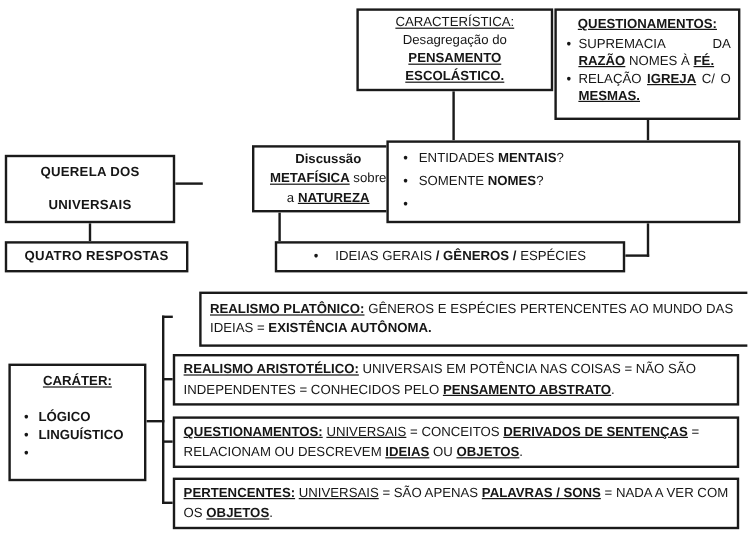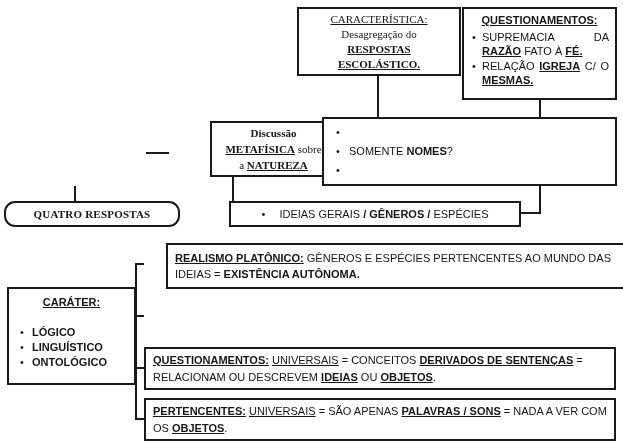--- a/index.html
+++ b/index.html
@@ -3,21 +3,21 @@
 <meta charset="utf-8">
 <style>
   * { margin:0; padding:0; box-sizing:border-box; }
   html,body { background:#ffffff; }
   .canvas {
     position:relative; width:623px; height:444px; background:#ffffff;
     font-family:"Liberation Sans", sans-serif; color:#161616; font-size:11px;
     overflow:hidden;
   }
   .box { position:absolute; border:2px solid #1a1a1a; background:#ffffff; }
-  .center { display:flex; flex-direction:column; align-items:center; justify-content:center; text-align:center;font-family:Liberation Serif, serif; }
+  .center { display:flex; flex-direction:column; align-items:center; justify-content:center; text-align:center; }
   .b { font-weight:700; }
   .u { text-decoration:underline; }
   .hline, .vline { position:absolute; background:#1a1a1a; }
   .hline { height:2px; }
   .vline { width:2px; }
 
   .blist { display:flex; flex-direction:column; }
   .bitem { display:flex; align-items:flex-start; }
   .dot { flex:0 0 auto; }
 
@@ -62,86 +62,92 @@
   <div class="vline" style="left:539px; top:186px; height:28px;"></div>
   <div class="hline" style="left:521px; top:212px; width:20px;"></div>
   <div class="hline" style="left:122px; top:350px; width:15px;"></div>
   <div class="vline" style="left:135px; top:263px; height:157px;"></div>
   <div class="hline" style="left:135px; top:263px; width:9px;"></div>
   <div class="hline" style="left:135px; top:315px; width:9px;"></div>
   <div class="hline" style="left:135px; top:367px; width:9px;"></div>
   <div class="hline" style="left:135px; top:418px; width:9px;"></div>
 
   <div class="box center caracteristica" style="left:297px; top:7px; width:164px; height:69px;">
-    <div><span class="u">CARACTERÍSTICA:</span><br><span>Desagregação do</span><br><span class="b u">RESPOSTAS</span><br><span class="b u">ESCOLÁSTICO.</span></div>
+    <div><span class="u">CARACTERÍSTICA:</span><br><span>Desagregação do</span><br><span class="b u">PENSAMENTO</span><br><span class="b u">ESCOLÁSTICO.</span></div>
   </div>
 
   <div class="box questionamentos" style="left:462px; top:7px; width:155px; height:93px;">
     <div class="title"><span class="b u">QUESTIONAMENTOS:</span></div>
     <div class="blist">
       <div class="bitem">
         <span class="dot">•</span>
-        <span class="btext"><span>SUPREMACIA DA </span><span class="b u">RAZÃO</span><span> FATO À </span><span class="b u">FÉ.</span></span>
+        <span class="btext"><span>SUPREMACIA DA </span><span class="b u">RAZÃO</span><span> NOMES À </span><span class="b u">FÉ.</span></span>
       </div>
       <div class="bitem">
         <span class="dot">•</span>
         <span class="btext"><span>RELAÇÃO </span><span class="b u">IGREJA</span><span> C/ O </span><span class="b u">MESMAS.</span></span>
       </div>
     </div>
   </div>
 
+  <div class="box center querela" style="left:4px; top:129px; width:142px; height:57px;">
+    <div><span class="b">QUERELA DOS</span><br><span class="b">UNIVERSAIS</span></div>
+  </div>
 
   <div class="box center discussao" style="left:169px; top:121px; width:127px; height:56px;">
     <div><span class="b">Discussão</span><br><span class="b u">METAFÍSICA</span><span> sobre</span><br><span>a </span><span class="b u">NATUREZA</span></div>
   </div>
 
   <div class="box questoes" style="left:322px; top:117px; width:295px; height:69px;">
     <div class="bitem">
       <span class="dot">•</span>
+      <span class="btext"><span>ENTIDADES </span><span class="b">MENTAIS</span><span>?</span></span>
     </div>
     <div class="bitem">
       <span class="dot">•</span>
       <span class="btext"><span>SOMENTE </span><span class="b">NOMES</span><span>?</span></span>
     </div>
     <div class="bitem">
       <span class="dot">•</span>
     </div>
   </div>
 
-  <div class="box center quatro" style="left:4px; top:201px; width:176px; height:26px;border-radius:11px;">
+  <div class="box center quatro" style="left:4px; top:201px; width:153px; height:26px;">
     <div><span class="b">QUATRO RESPOSTAS</span></div>
   </div>
 
   <div class="box ideias" style="left:229px; top:201px; width:292px; height:26px;">
     <span class="dot">•</span>
     <span><span>IDEIAS GERAIS </span><span class="b">/ GÊNEROS /</span><span> ESPÉCIES</span></span>
   </div>
 
-  <div class="box carater" style="left:7px; top:287px; width:129px; height:98px;">
+  <div class="box carater" style="left:7px; top:303px; width:115px; height:98px;">
     <div class="title"><span class="b u">CARÁTER:</span></div>
     <div class="blist">
       <div class="bitem">
         <span class="dot">•</span>
         <span class="btext"><span class="b">LÓGICO</span></span>
       </div>
       <div class="bitem">
         <span class="dot">•</span>
         <span class="btext"><span class="b">LINGUÍSTICO</span></span>
       </div>
       <div class="bitem">
         <span class="dot">•</span>
-        <span class="btext"><span class="b">ONTOLÓGICO</span></span>
       </div>
     </div>
   </div>
 
   <div class="box defbox" style="left:156px; top:243px; width:472px; height:46px;margin-left:10px;">
     <div><span class="b u">REALISMO PLATÔNICO:</span><span> GÊNEROS E ESPÉCIES PERTENCENTES AO MUNDO DAS IDEIAS = </span><span class="b">EXISTÊNCIA AUTÔNOMA.</span></div>
   </div>
 
+  <div class="box defbox" style="left:144px; top:295px; width:472px; height:43px;">
+    <div><span class="b u">REALISMO ARISTOTÉLICO:</span><span> UNIVERSAIS EM POTÊNCIA NAS COISAS = NÃO SÃO INDEPENDENTES = CONHECIDOS PELO </span><span class="b u">PENSAMENTO ABSTRATO</span><span>.</span></div>
+  </div>
 
   <div class="box defbox" style="left:144px; top:347px; width:472px; height:43px;">
     <div><span class="b u">QUESTIONAMENTOS:</span><span> </span><span class="u">UNIVERSAIS</span><span> = CONCEITOS </span><span class="b u">DERIVADOS DE SENTENÇAS</span><span> = RELACIONAM OU DESCREVEM </span><span class="b u">IDEIAS</span><span> OU </span><span class="b u">OBJETOS</span><span>.</span></div>
   </div>
 
   <div class="box defbox" style="left:144px; top:398px; width:472px; height:43px;">
     <div><span class="b u">PERTENCENTES:</span><span> </span><span class="u">UNIVERSAIS</span><span> = SÃO APENAS </span><span class="b u">PALAVRAS / SONS</span><span> = NADA A VER COM OS </span><span class="b u">OBJETOS</span><span>.</span></div>
   </div>
 
 </div>

